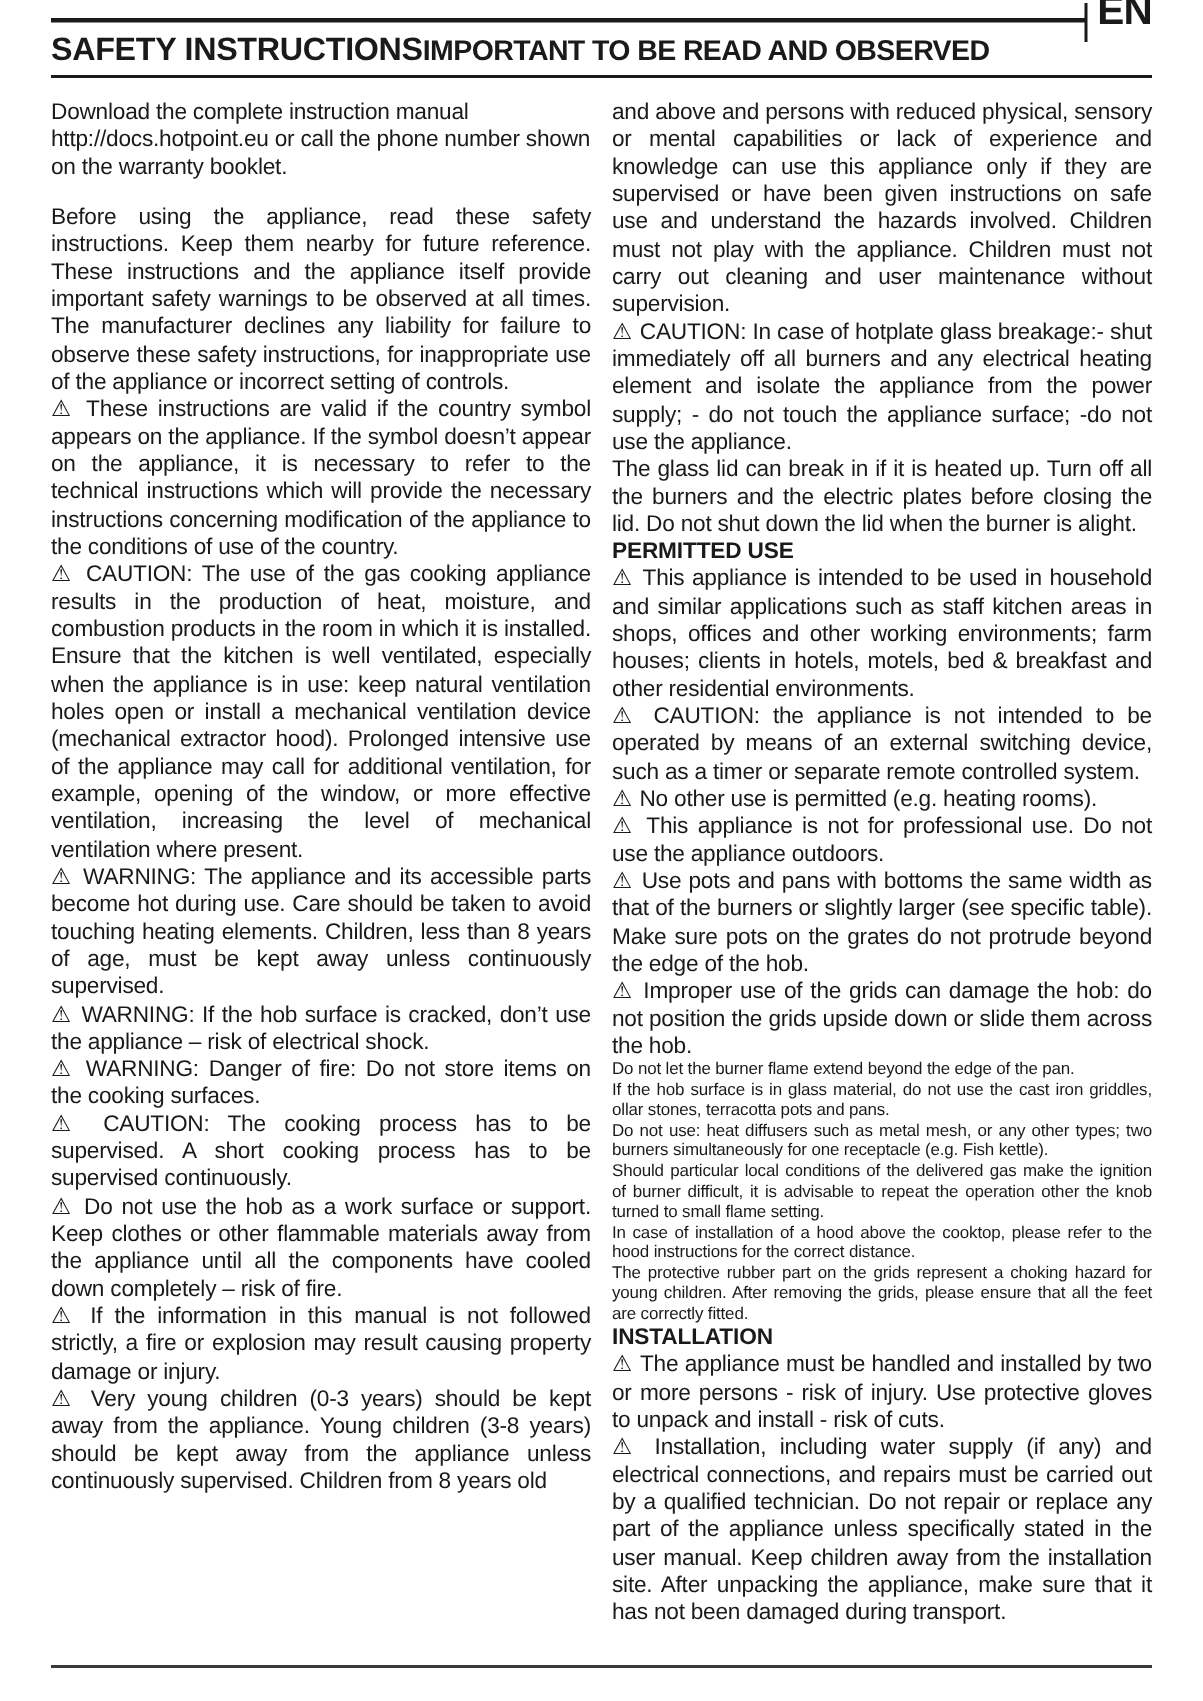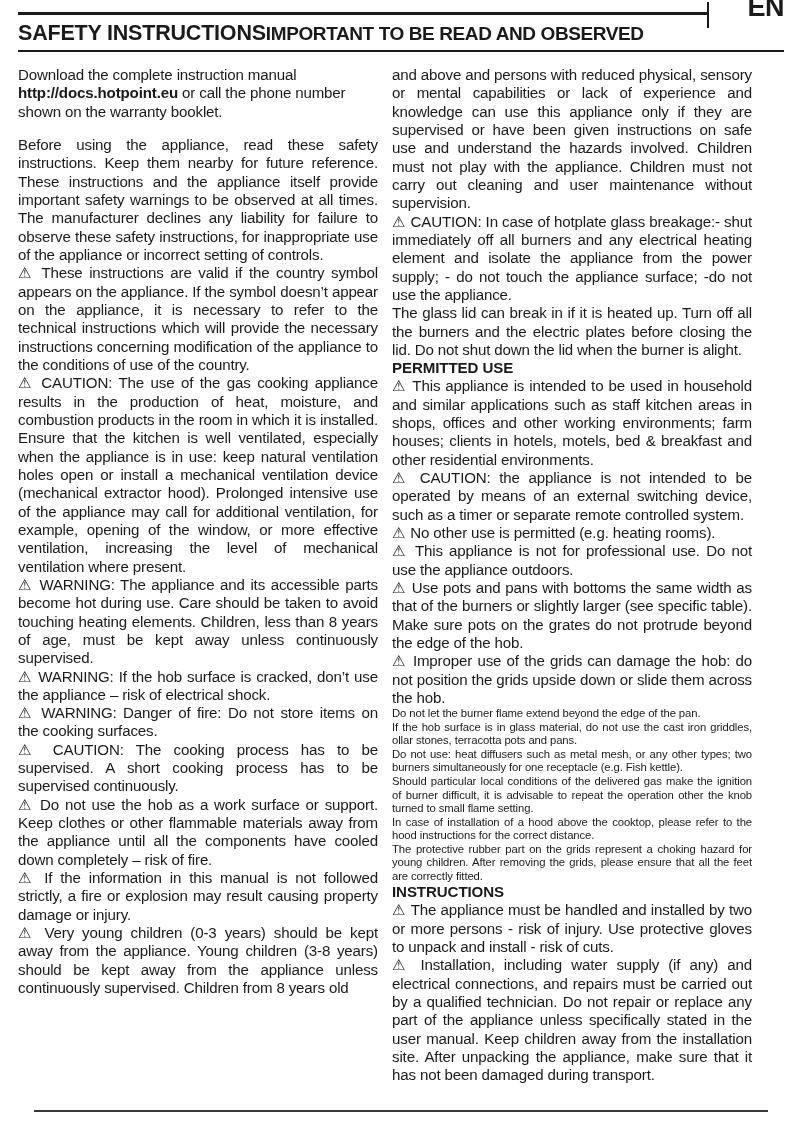--- a/index.html
+++ b/index.html
@@ -12,21 +12,21 @@
     height: 1134px;
     font-family: "Liberation Sans", sans-serif;
     color: #1a1a1a;
     -webkit-font-smoothing: antialiased;
   }
   .page {
     position: relative;
     width: 802px;
     height: 1134px;
     box-sizing: border-box;
-    padding: 0 18px;
+    padding: 0 34px;
   }
 
   
   .header {
     position: relative;
     height: 62px;
   }
   .rule-top {
     position: absolute;
     left: 0;
@@ -101,21 +101,21 @@
     hyphens: none;
   }
   .gap { height: 15px; }
 
   .warn {
     font-size: 15px;
     line-height: 1;
     margin-right: 1px;
   }
 
-  b, .bold { font-weight: bold; }
+  b, .bold { font-weight: normal; }
 
   .section-head {
     font-size: 15.1px;
     font-weight: bold;
     line-height: 1.2;
     margin: 0;
     letter-spacing: -0.1px;
   }
 
   .fine {
@@ -178,21 +178,21 @@
         <p><span class="warn">⚠ </span>No other use is permitted (e.g. heating rooms).</p>
         <p><span class="warn">⚠ </span>This appliance is not for professional use. Do not use the appliance outdoors.</p>
         <p><span class="warn">⚠ </span>Use pots and pans with bottoms the same width as that of the burners or slightly larger (see specific table). Make sure pots on the grates do not protrude beyond the edge of the hob.</p>
         <p><span class="warn">⚠ </span>Improper use of the grids can damage the hob: do not position the grids upside down or slide them across the hob.</p>
         <p class="fine">Do not let the burner flame extend beyond the edge of the pan.</p>
         <p class="fine">If the hob surface is in glass material, do not use the cast iron griddles, ollar stones, terracotta pots and pans.</p>
         <p class="fine">Do not use: heat diffusers such as metal mesh, or any other types; two burners simultaneously for one receptacle (e.g. Fish kettle).</p>
         <p class="fine">Should particular local conditions of the delivered gas make the ignition of burner difficult, it is advisable to repeat the operation other the knob turned to small flame setting.</p>
         <p class="fine">In case of installation of a hood above the cooktop, please refer to the hood instructions for the correct distance.</p>
         <p class="fine">The protective rubber part on the grids represent a choking hazard for young children. After removing the grids, please ensure that all the feet are correctly fitted.</p>
-        <p class="section-head">INSTRUCTIONS</p>
+        <p class="section-head">INSTALLATION</p>
         <p><span class="warn">⚠ </span>The appliance must be handled and installed by two or more persons - risk of injury. Use protective gloves to unpack and install - risk of cuts.</p>
         <p><span class="warn">⚠ </span>Installation, including water supply (if any) and electrical connections, and repairs must be carried out by a qualified technician. Do not repair or replace any part of the appliance unless specifically stated in the user manual. Keep children away from the installation site. After unpacking the appliance, make sure that it has not been damaged during transport.</p>
       </div>
 
   </div>
 
   <div class="rule-bottom"></div>
 </div>
 
 </body></html>

